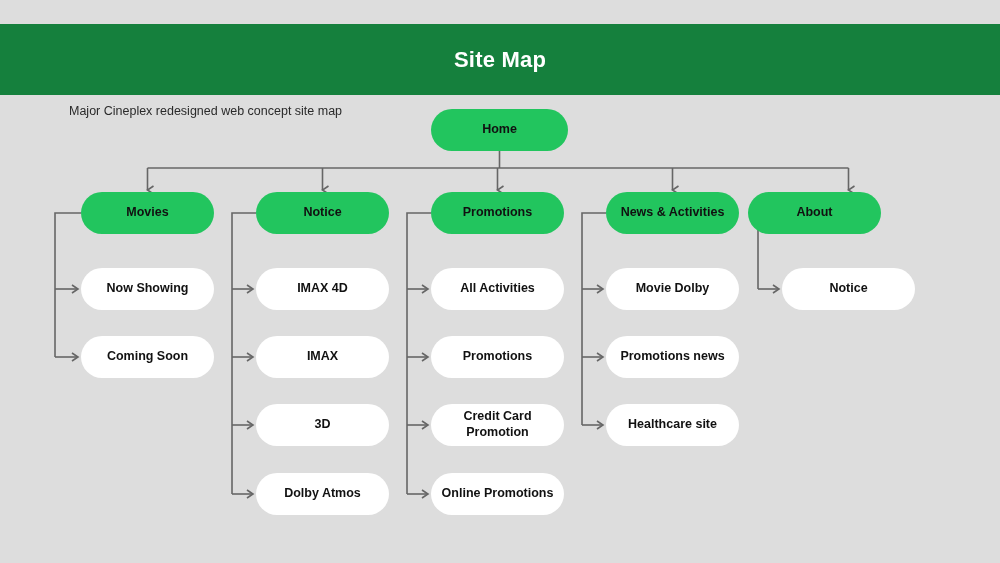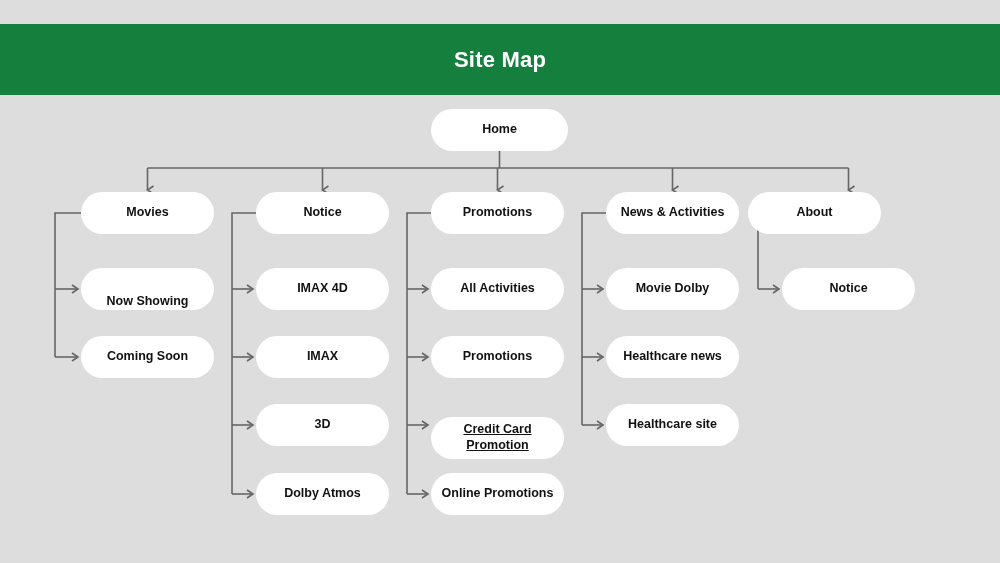--- a/index.html
+++ b/index.html
@@ -69,32 +69,33 @@
     align-items: center;
     justify-content: center;
     text-align: center;
     font-size: 12.5px;
     font-weight: bold;
     color: #111111;
     line-height: 1.25;
     padding: 0 8px;
   }
   .node.root,
-  .node.level2 { background: #ffffff; }
+  .node.level2 { background: #22c55e; }
   .node.level3 { background: #ffffff; }
 </style>
 </head>
 <body>
 
 <div id="app-header">
   <span id="app-title">Site Map</span>
 </div>
 
 <div id="diagram-canvas">
 
+  <div id="diagram-subtitle">Major Cineplex redesigned web concept site map</div>
 
   <svg id="connector-layer" viewBox="0 0 1000 492" xmlns="http://www.w3.org/2000/svg">
     <defs>
       <marker id="arrow-down" markerWidth="10" markerHeight="10" refX="5" refY="8" orient="auto" markerUnits="userSpaceOnUse">
         <path d="M1,2 L5,8 L9,2" fill="none" stroke="#666666" stroke-width="1.6"></path>
       </marker>
       <marker id="arrow-right" markerWidth="10" markerHeight="10" refX="8" refY="5" orient="auto" markerUnits="userSpaceOnUse">
         <path d="M2,1 L8,5 L2,9" fill="none" stroke="#666666" stroke-width="1.6"></path>
       </marker>
     </defs>
@@ -128,21 +129,21 @@
       </g>
   </svg>
 
   <div id="nodes-layer">
       <div class="node root" style="left: 431px; top: 38px; width: 137px;">
         <span>Home</span>
       </div>
       <div class="node level2" style="left: 81px; top: 121px; width: 133px;">
         <span>Movies</span>
       </div>
-      <div class="node level3" style="left: 81px; top: 197px; width: 133px; align-items: flex-end;">
+      <div class="node level3" style="left: 81px; top: 197px; width: 133px;">
         <span>Now Showing</span>
       </div>
       <div class="node level3" style="left: 81px; top: 265px; width: 133px;">
         <span>Coming Soon</span>
       </div>
       <div class="node level2" style="left: 256px; top: 121px; width: 133px;">
         <span>Notice</span>
       </div>
       <div class="node level3" style="left: 256px; top: 197px; width: 133px;">
         <span>IMAX 4D</span>
@@ -158,34 +159,34 @@
       </div>
       <div class="node level2" style="left: 431px; top: 121px; width: 133px;">
         <span>Promotions</span>
       </div>
       <div class="node level3" style="left: 431px; top: 197px; width: 133px;">
         <span>All Activities</span>
       </div>
       <div class="node level3" style="left: 431px; top: 265px; width: 133px;">
         <span>Promotions</span>
       </div>
-      <div class="node level3" style="left: 431px; top: 346px; width: 133px; text-decoration: underline;">
+      <div class="node level3" style="left: 431px; top: 333px; width: 133px;">
         <span>Credit Card Promotion</span>
       </div>
       <div class="node level3" style="left: 431px; top: 402px; width: 133px;">
         <span>Online Promotions</span>
       </div>
       <div class="node level2" style="left: 606px; top: 121px; width: 133px;">
         <span>News &amp; Activities</span>
       </div>
       <div class="node level3" style="left: 606px; top: 197px; width: 133px;">
         <span>Movie Dolby</span>
       </div>
       <div class="node level3" style="left: 606px; top: 265px; width: 133px;">
-        <span>Healthcare news</span>
+        <span>Promotions news</span>
       </div>
       <div class="node level3" style="left: 606px; top: 333px; width: 133px;">
         <span>Healthcare site</span>
       </div>
       <div class="node level2" style="left: 748px; top: 121px; width: 133px;">
         <span>About</span>
       </div>
       <div class="node level3" style="left: 782px; top: 197px; width: 133px;">
         <span>Notice</span>
       </div>

